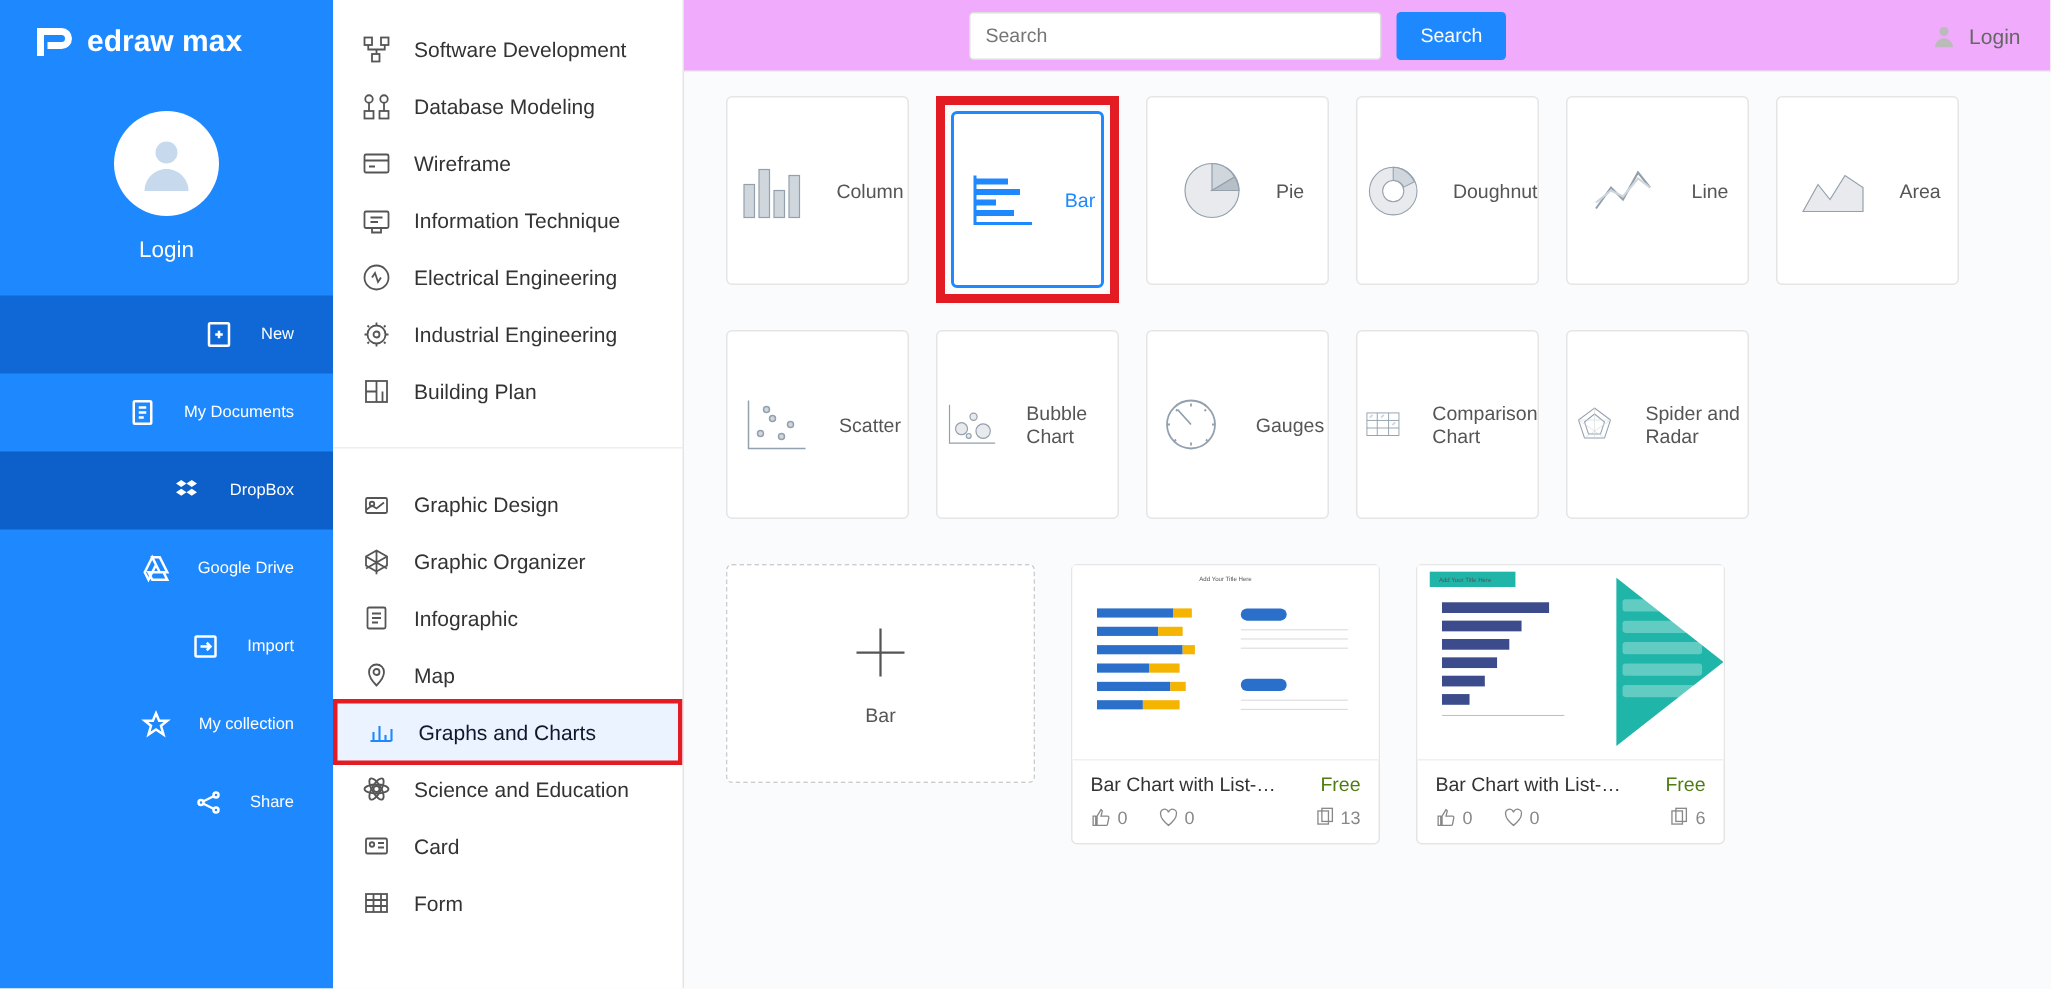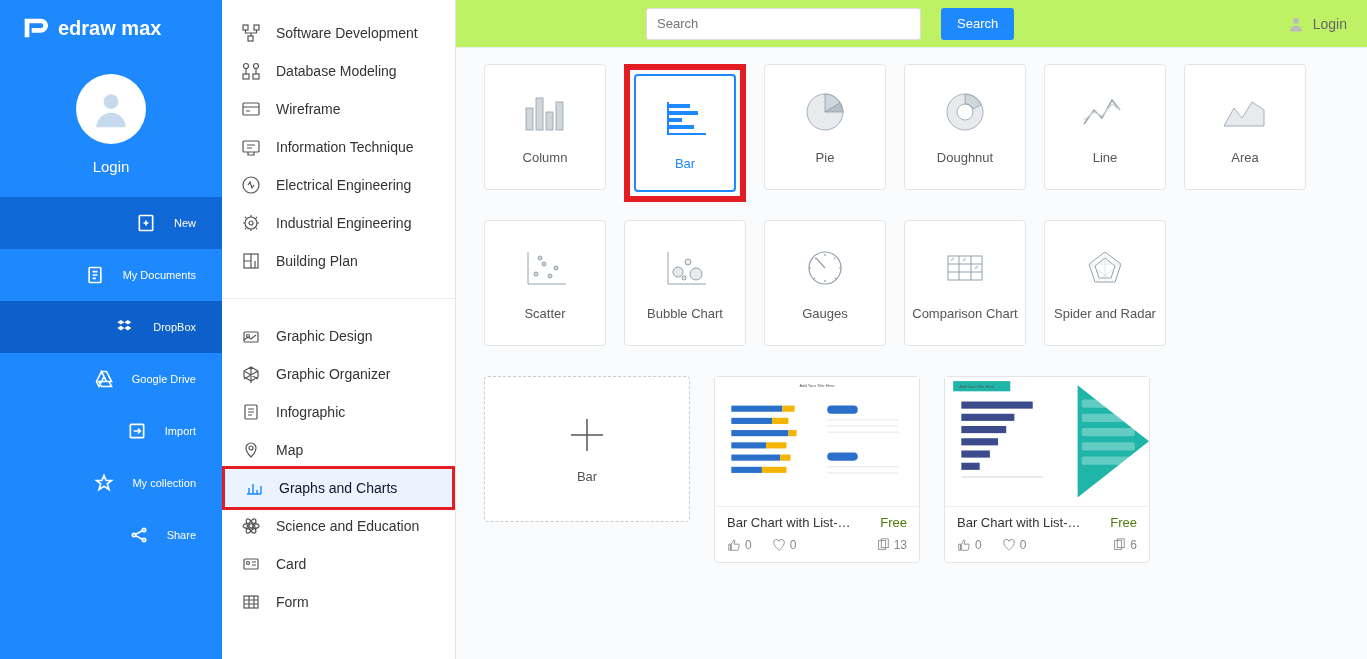--- a/index.html
+++ b/index.html
@@ -22,29 +22,29 @@
 
 .category-panel { width: 234px; background: #fff; border-right: 1px solid #e5e5e5; padding-top: 14px; overflow-y: auto; }
 .category-group { padding-bottom: 18px; border-bottom: 1px solid #eee; margin-bottom: 18px; }
 .category-item { display: flex; align-items: center; gap: 16px; padding: 10px 20px; font-size: 14px; color: #333; cursor: pointer; }
 .category-item .cicon { width: 18px; height: 18px; color: #555; display: flex; align-items: center; justify-content: center; }
 .category-item.selected { background: #eaf3ff; color: #0f172a; border: 3px solid #e31b23; margin: -3px 0; }
 .category-item.selected .cicon { color: #1e88ff; }
 
 
 .main { flex: 1; display: flex; flex-direction: column; background: #fafbfc; }
-.topbar { height: 48px; background: #bef264; border-bottom: 1px solid #eee; display: flex; align-items: center; padding: 0 20px; gap: 20px; }
+.topbar { height: 48px; background: #f0abfc; border-bottom: 1px solid #eee; display: flex; align-items: center; padding: 0 20px; gap: 10px; }
 .search-box { margin-left: 170px; width: 275px; height: 32px; border: 1px solid #ddd; border-radius: 3px; padding: 0 10px; font-size: 13px; color: #888; background: #fff; }
 .search-btn { height: 32px; padding: 0 16px; background: #1e88ff; color: #fff; border: none; border-radius: 3px; font-size: 13px; cursor: pointer; }
 .top-right { margin-left: auto; display: flex; align-items: center; gap: 8px; color: #666; font-size: 14px; }
 .top-right svg { width: 18px; height: 18px; fill: #bbb; }
 
 .content { padding: 16px 28px; overflow-y: auto; flex: 1; }
 .type-grid { display: grid; grid-template-columns: repeat(6, 122px); gap: 18px 18px; margin-bottom: 30px; }
-.type-card { height: 126px; background: #fff; border: 1px solid #e5e5e5; border-radius: 4px; display: flex; flex-direction: column; align-items: center; justify-content: center; gap: 16px; cursor: pointer; font-size: 13px; color: #555; }
+.type-card { height: 126px; background: #fff; border: 1px solid #e5e5e5; border-radius: 4px; display: flex; flex-direction: row; align-items: center; justify-content: center; gap: 16px; cursor: pointer; font-size: 13px; color: #555; }
 .type-card .cicon { width: 54px; height: 44px; display: flex; align-items: center; justify-content: center; }
 .type-card.selected { border: 2px solid #1e88ff; color: #1e88ff; }
 .type-card.selected svg * { stroke: #1e88ff; fill: none; }
 .annotation-box { border: 6px solid #e31b23; padding: 0; }
 .annotation-box .type-card { border: 2px solid #1e88ff; margin: 4px; height: 118px; }
 
 .template-row { display: flex; gap: 24px; }
 .template-card { width: 206px; background: #fff; border: 1px solid #e5e5e5; border-radius: 4px; display: flex; flex-direction: column; }
 .template-card.plus { border: 1px dashed #ccc; height: 146px; align-items: center; justify-content: center; gap: 14px; color: #555; font-size: 13px; cursor: pointer; }
 .template-card.plus svg { width: 40px; height: 40px; stroke: #555; }

